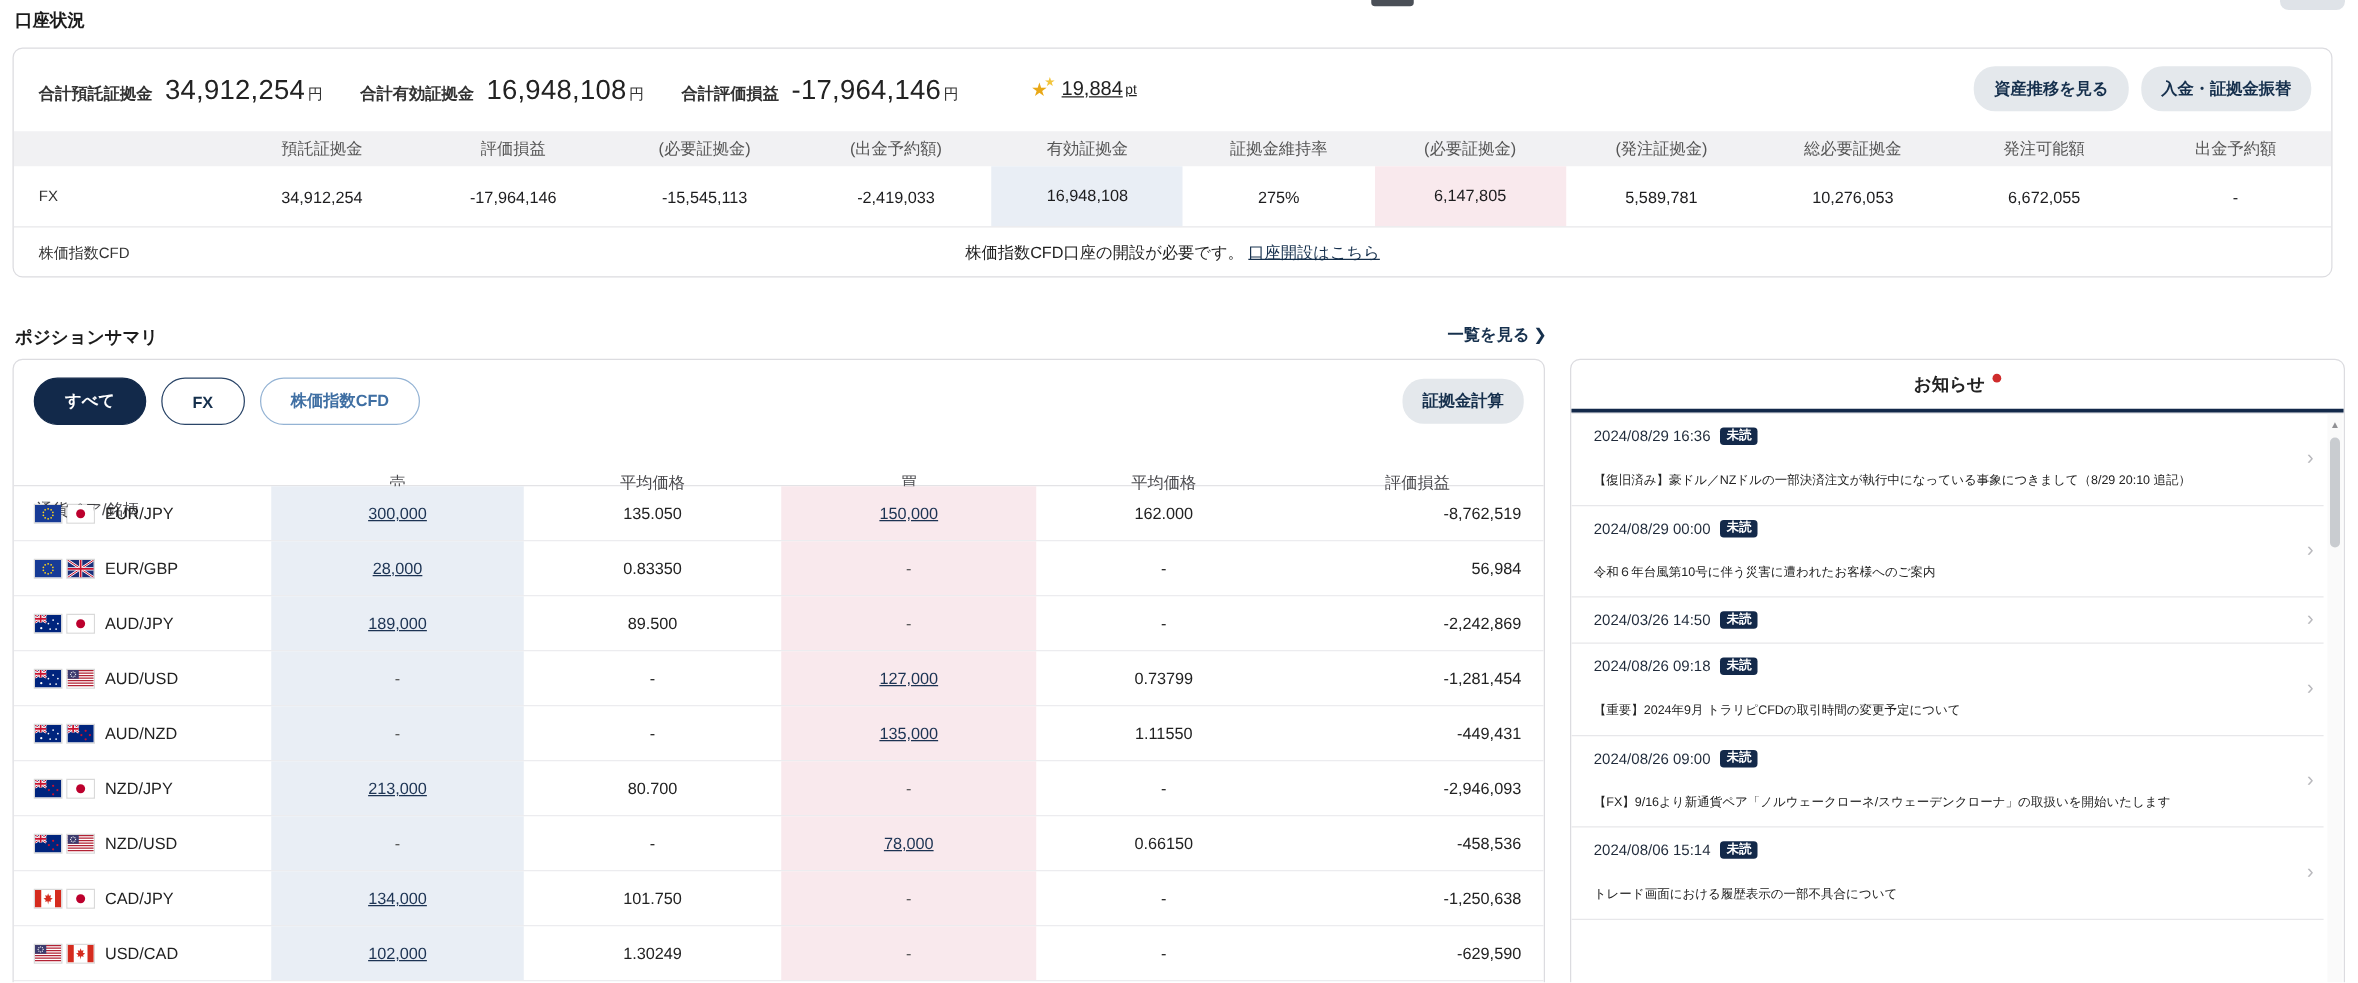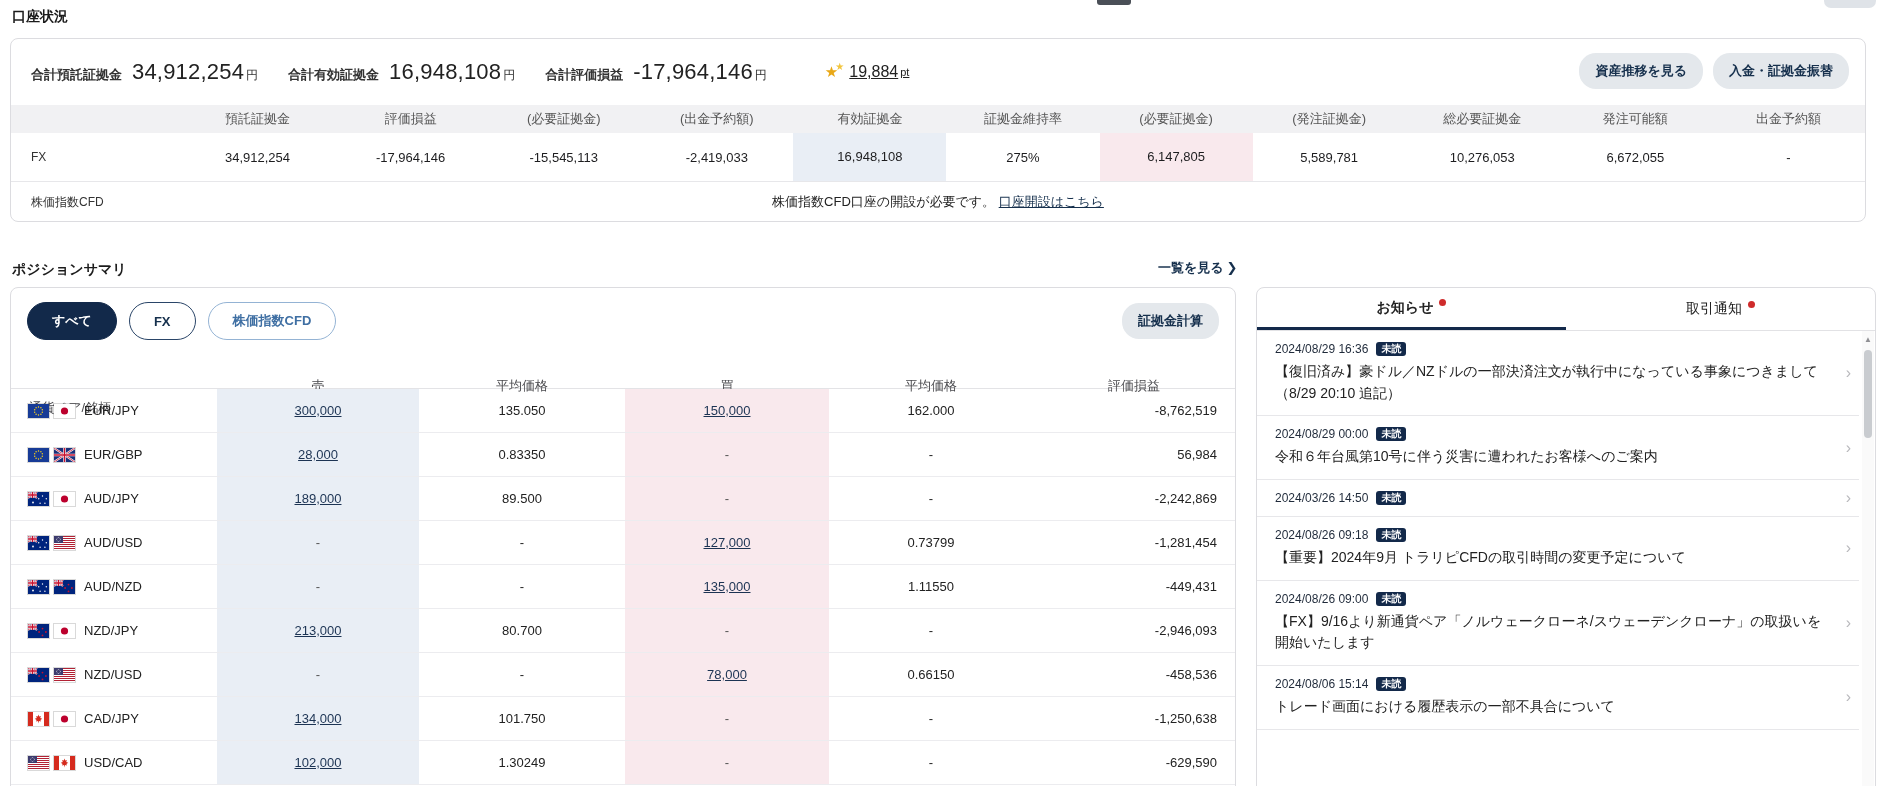--- a/index.html
+++ b/index.html
@@ -71,21 +71,21 @@
   
   #news-card{left:1256px;top:287px;width:620px;height:520px;}
   .news-tabs{display:flex;height:42px;border-bottom:1px solid #e2e2e5;}
   .news-tab{flex:1;display:flex;align-items:center;justify-content:center;gap:6px;font-size:14px;color:#222;cursor:pointer;box-sizing:border-box;}
   .news-tab.active{font-weight:bold;border-bottom:3px solid #13294a;}
   .reddot{width:7px;height:7px;border-radius:50%;background:#cf2c2c;margin-top:-10px;}
   .news-list{position:absolute;top:43px;left:0;right:16px;bottom:0;overflow:hidden;}
   .news-item{padding:11px 34px 11px 18px;border-bottom:1px solid #e7e7ea;position:relative;cursor:pointer;}
   .news-meta{display:flex;align-items:center;gap:8px;font-size:12px;color:#1f2a3a;}
   .badge-unread{background:#13294a;color:#fff;font-size:10px;font-weight:bold;padding:2px 5px;border-radius:3px;line-height:1;}
-  .news-title{font-size:14px;color:#222;margin-top:5px;line-height:1.55;}
+  .news-title{font-size:10px;color:#222;margin-top:21px;line-height:1.55;}
   .chev{position:absolute;right:8px;top:50%;transform:translateY(-50%);color:#b9b9bd;font-size:16px;}
   .sb-track{position:absolute;top:43px;right:1px;bottom:1px;width:12px;background:#fafafa;}
   .sb-arrow{position:absolute;top:47px;right:2px;width:10px;text-align:center;font-size:8px;color:#909094;}
   .sb-thumb{position:absolute;top:62px;right:3px;width:8px;height:88px;background:#c9ccd0;border-radius:4px;cursor:pointer;}
 
   
   .frag-gray{position:absolute;top:-6px;right:10px;width:52px;height:14px;border-radius:7px;background:#dfe3e8;}
   .frag-dark{position:absolute;top:-4px;left:1097px;width:34px;height:9px;border-radius:0 0 3px 3px;background:#4a4f57;}
 </style>
 </head>
@@ -542,24 +542,20 @@
         </div>
       </div>
   </div>
 
   <div id="news-card" class="card">
     <div class="news-tabs">
       <div class="news-tab active">
         <span>お知らせ</span>
         <span class="reddot"></span>
       </div>
-      <div class="news-tab">
-        <span>取引通知</span>
-        <span class="reddot"></span>
-      </div>
     </div>
     <div class="news-list" id="news-list">
         <div class="news-item">
           <div class="news-meta">
             <span>2024/08/29 16:36</span>
             <span class="badge-unread">未読</span>
           </div>
           <div class="news-title">【復旧済み】豪ドル／NZドルの一部決済注文が執行中になっている事象につきまして（8/29 20:10 追記）</div>
           <span class="chev">›</span>
         </div>

